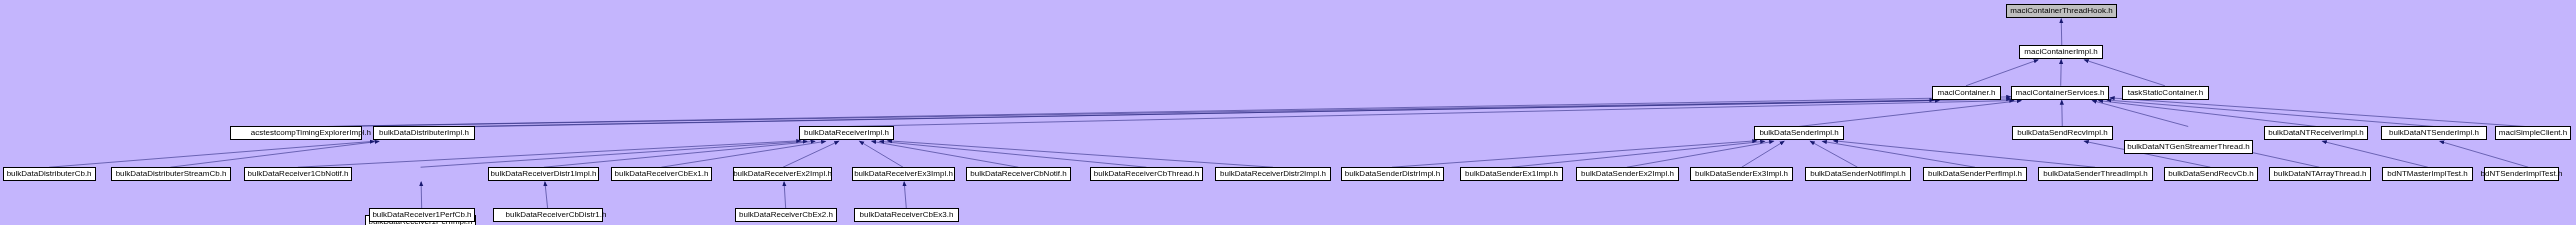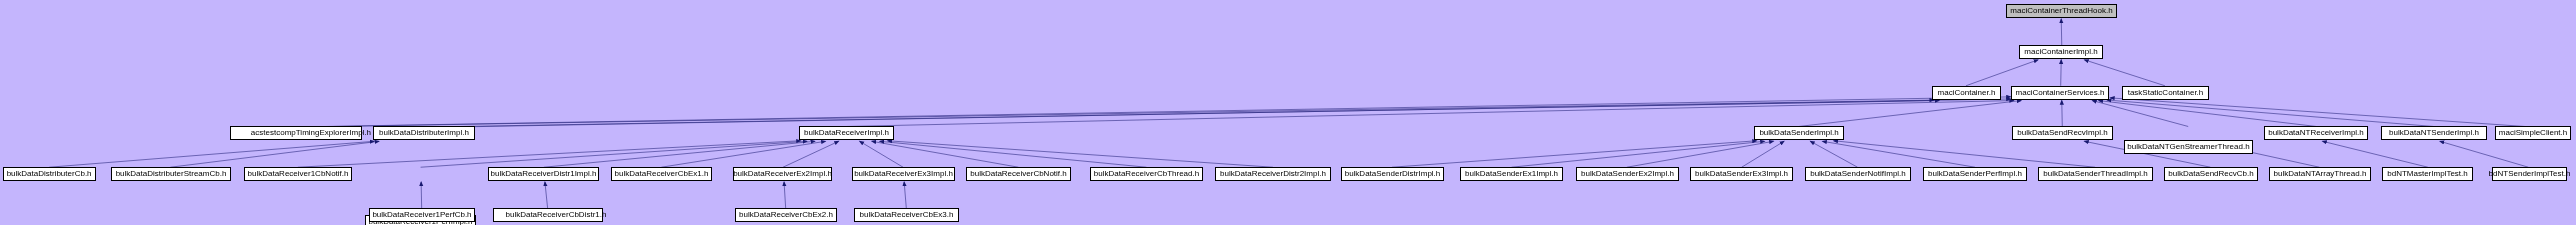--- a/index.html
+++ b/index.html
@@ -110,20 +110,20 @@
       <div class="node" style="left: 1341px; top: 167px; width: 103px;">bulkDataSenderDistrImpl.h</div>
       <div class="node" style="left: 1460px; top: 167px; width: 103px;">bulkDataSenderEx1Impl.h</div>
       <div class="node" style="left: 1576px; top: 167px; width: 103px;">bulkDataSenderEx2Impl.h</div>
       <div class="node" style="left: 1690px; top: 167px; width: 103px;">bulkDataSenderEx3Impl.h</div>
       <div class="node" style="left: 1805px; top: 167px; width: 106px;">bulkDataSenderNotifImpl.h</div>
       <div class="node" style="left: 1923px; top: 167px; width: 104px;">bulkDataSenderPerfImpl.h</div>
       <div class="node" style="left: 2038px; top: 167px; width: 115px;">bulkDataSenderThreadImpl.h</div>
       <div class="node" style="left: 2164px; top: 167px; width: 94px;">bulkDataSendRecvCb.h</div>
       <div class="node" style="left: 2269px; top: 167px; width: 102px;">bulkDataNTArrayThread.h</div>
       <div class="node" style="left: 2382px; top: 167px; width: 91px;">bdNTMasterImplTest.h</div>
-      <div class="node" style="left: 2484px; top: 167px; width: 75px; margin-left: 8px;">bdNTSenderImplTest.h</div>
+      <div class="node" style="left: 2484px; top: 167px; width: 75px;">bdNTSenderImplTest.h</div>
       <div class="node" style="left: 369px; top: 208px; width: 106px;">bulkDataReceiver1PerfCb.h</div>
       <div class="node" style="left: 493px; top: 208px; width: 110px; padding-left: 18px;">bulkDataReceiverCbDistr1.h</div>
       <div class="node" style="left: 735px; top: 208px; width: 102px;">bulkDataReceiverCbEx2.h</div>
       <div class="node" style="left: 854px; top: 208px; width: 105px;">bulkDataReceiverCbEx3.h</div>
     </div>
 </div>
 
 
 </body></html>

